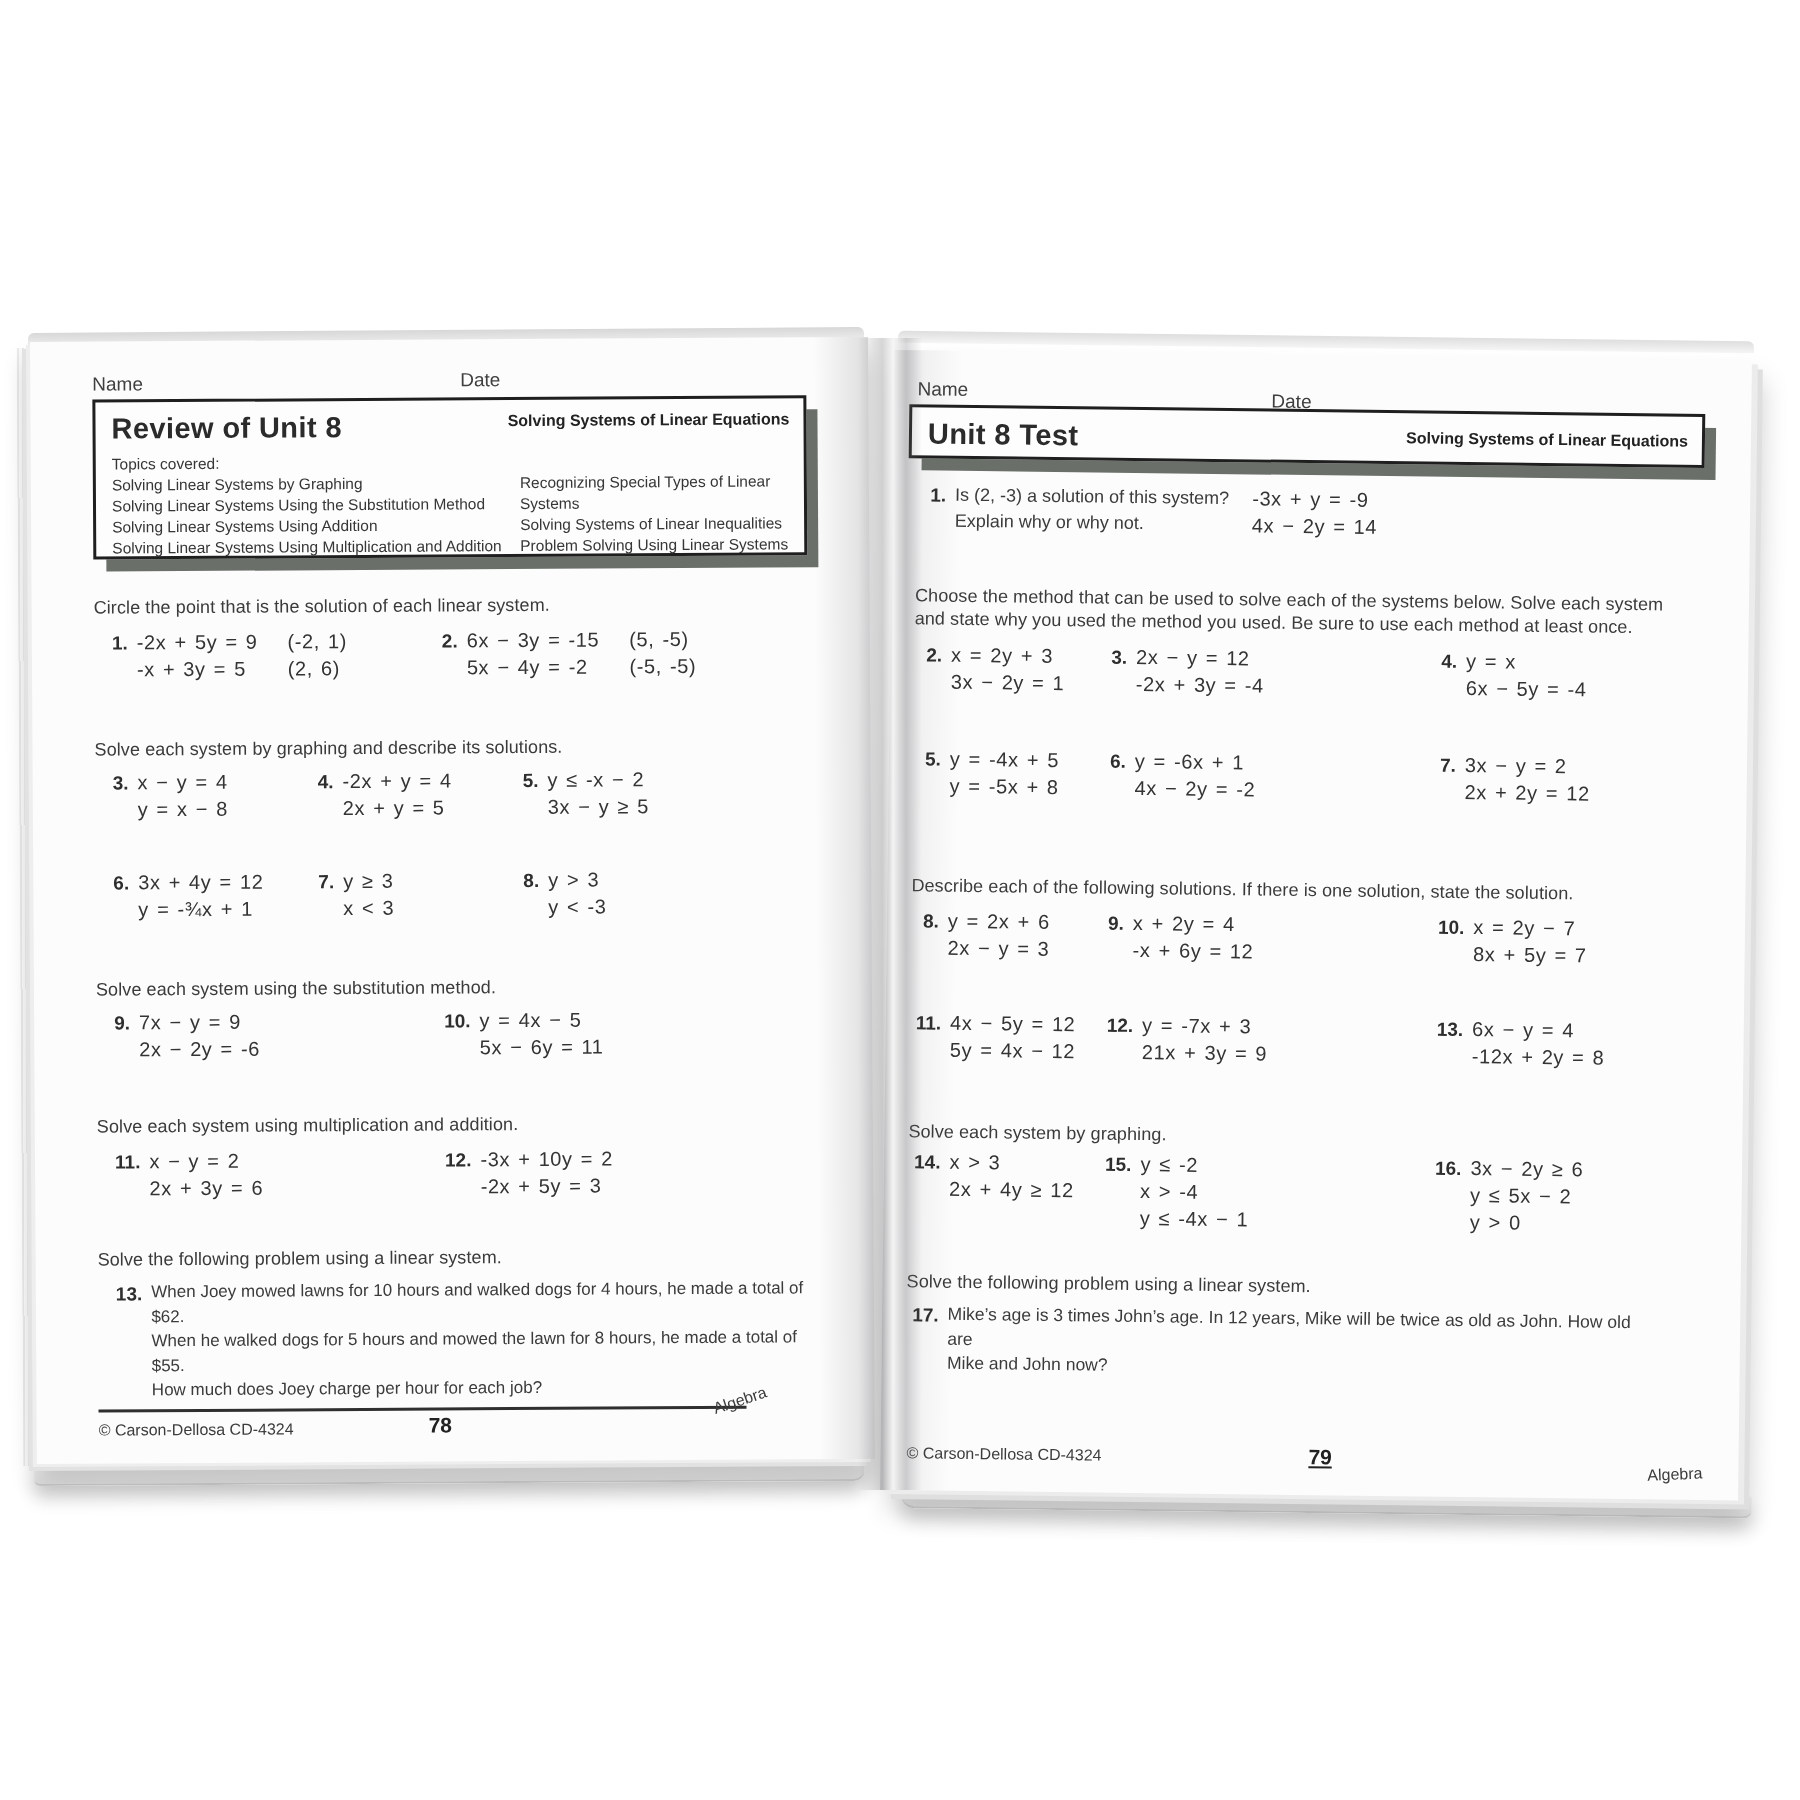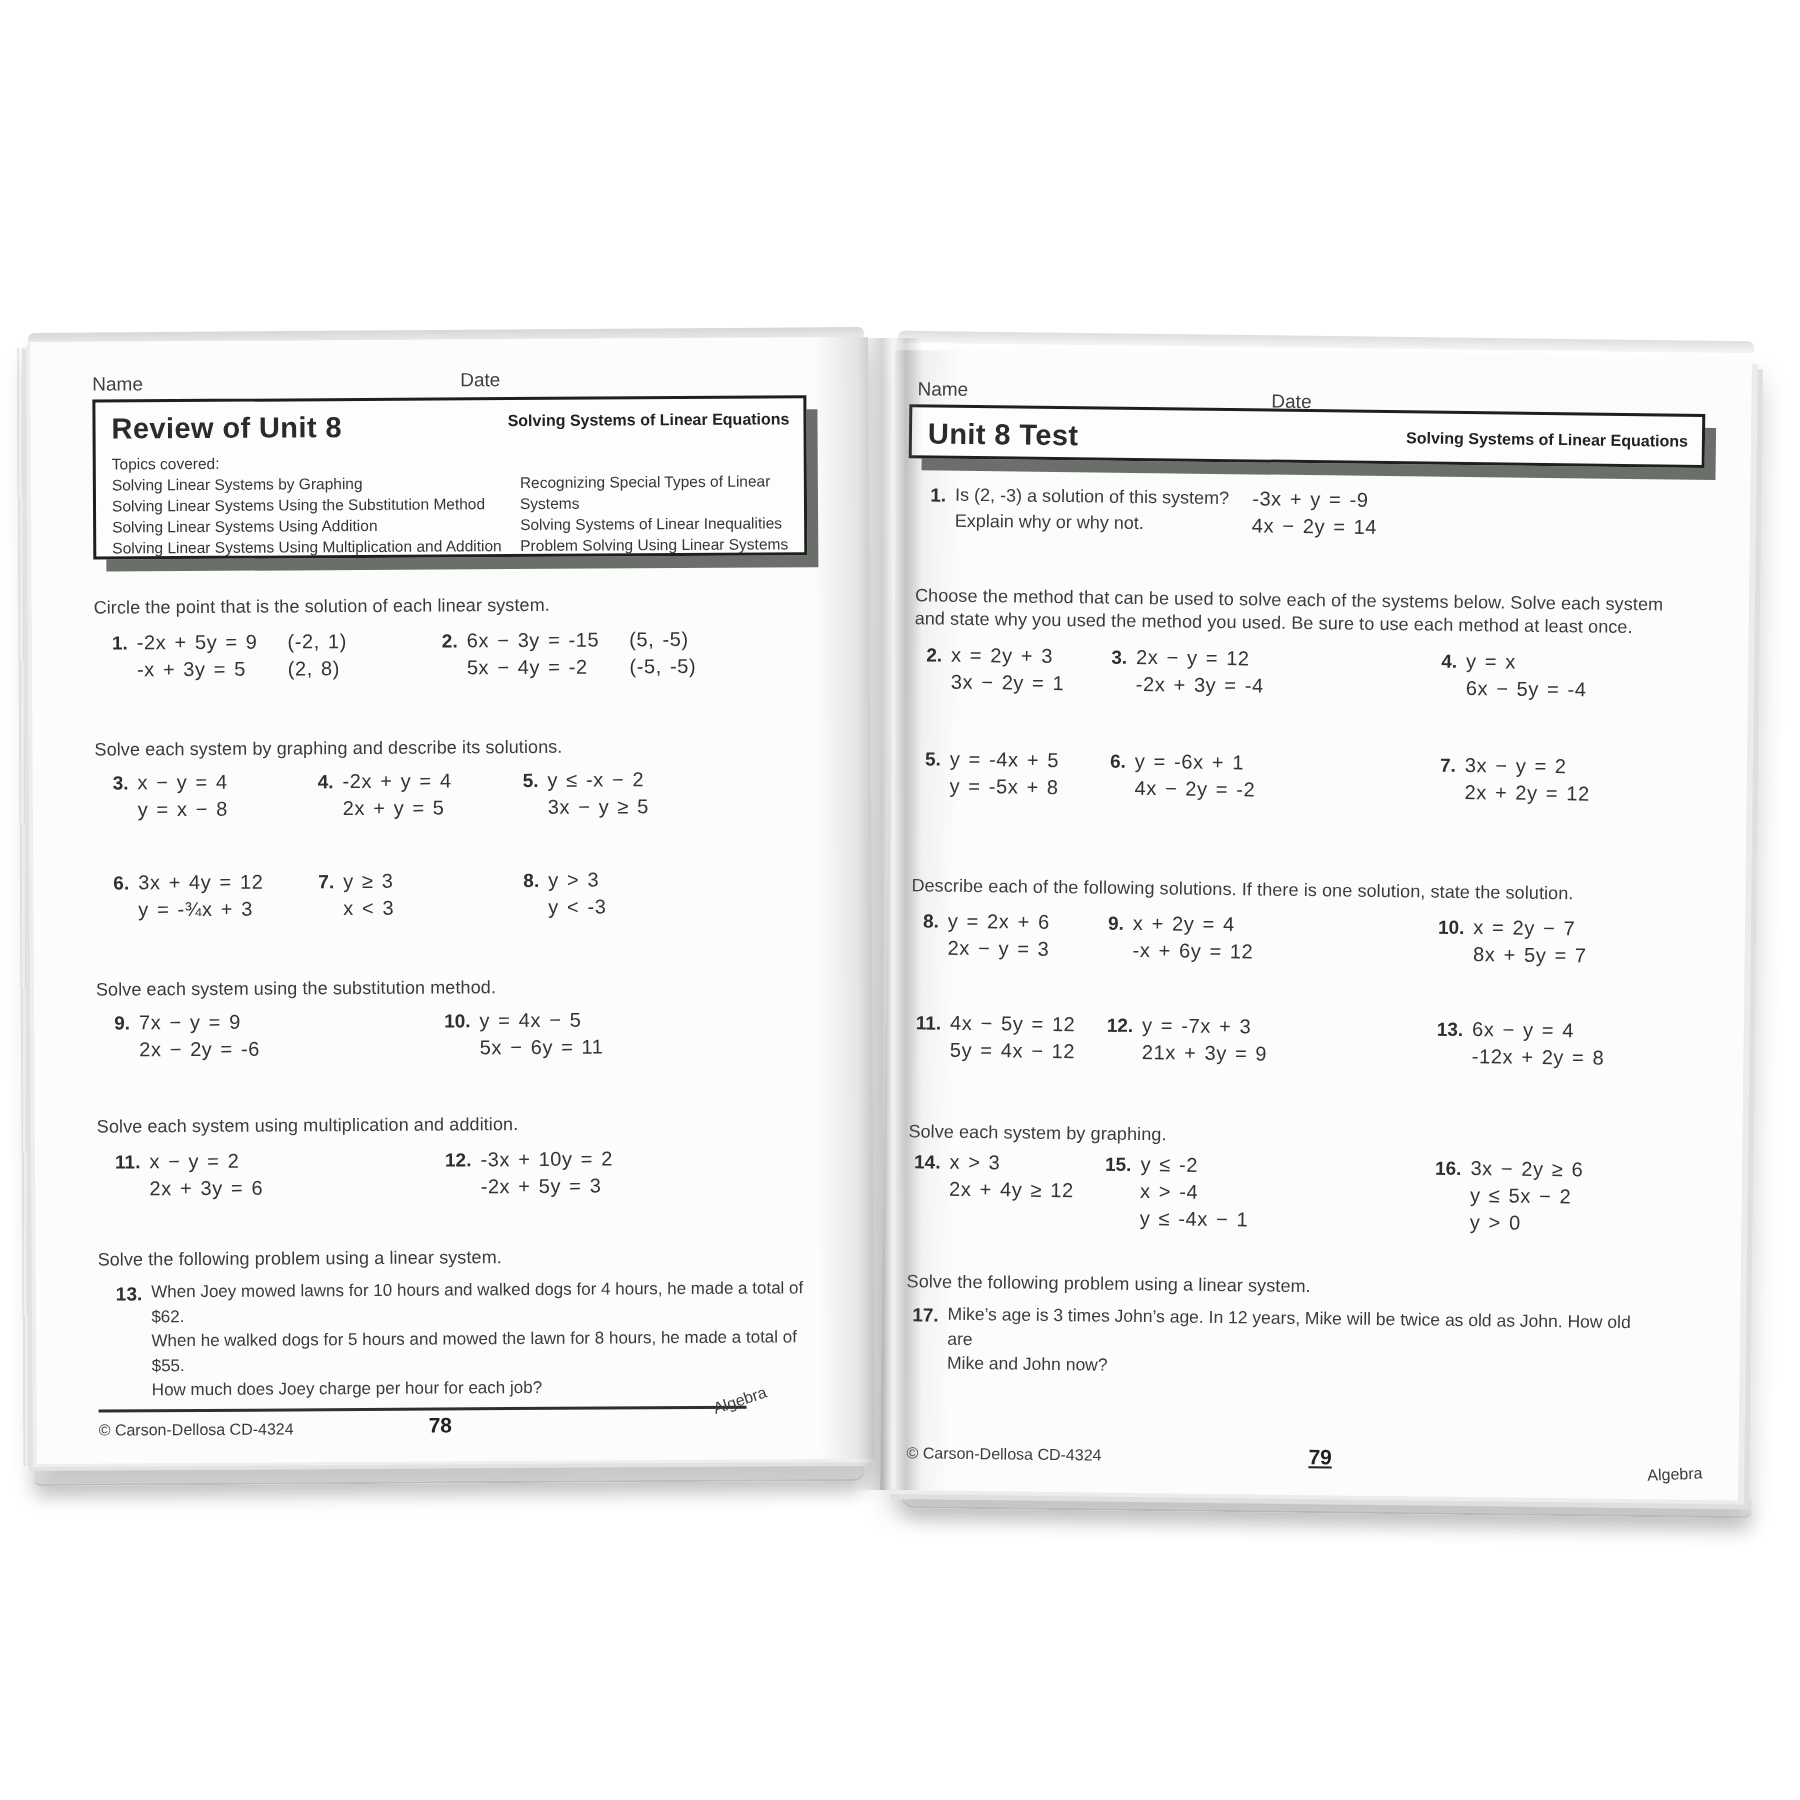--- a/index.html
+++ b/index.html
@@ -125,21 +125,21 @@
         <div class="inst" style="top:256px">Circle the point that is the solution of each linear system.</div>
 
         <div class="prob" style="left:80px;top:288px">
           <span class="num">1.</span>
           <div class="eqs">
             <div class="eq">-2x + 5y = 9</div>
             <div class="eq">-x + 3y = 5</div>
           </div>
           <div class="eqs opts">
             <div class="eq">(-2, 1)</div>
-            <div class="eq">(2, 8)</div>
+            <div class="eq">(2, 6)</div>
           </div>
         </div>
         <div class="prob" style="left:410px;top:288px">
           <span class="num">2.</span>
           <div class="eqs">
             <div class="eq">6x − 3y = -15</div>
             <div class="eq">5x − 4y = -2</div>
           </div>
           <div class="eqs opts">
             <div class="eq">(5, -5)</div>
@@ -168,21 +168,21 @@
           <div class="eqs">
             <div class="eq">y ≤ -x − 2</div>
             <div class="eq">3x − y ≥ 5</div>
           </div>
         </div>
 
         <div class="prob" style="left:80px;top:528px">
           <span class="num">6.</span>
           <div class="eqs">
             <div class="eq">3x + 4y = 12</div>
-            <div class="eq">y = -¾x + 3</div>
+            <div class="eq">y = -¾x + 1</div>
           </div>
         </div>
         <div class="prob" style="left:285px;top:528px">
           <span class="num">7.</span>
           <div class="eqs">
             <div class="eq">y ≥ 3</div>
             <div class="eq">x &lt; 3</div>
           </div>
         </div>
         <div class="prob" style="left:490px;top:528px">

